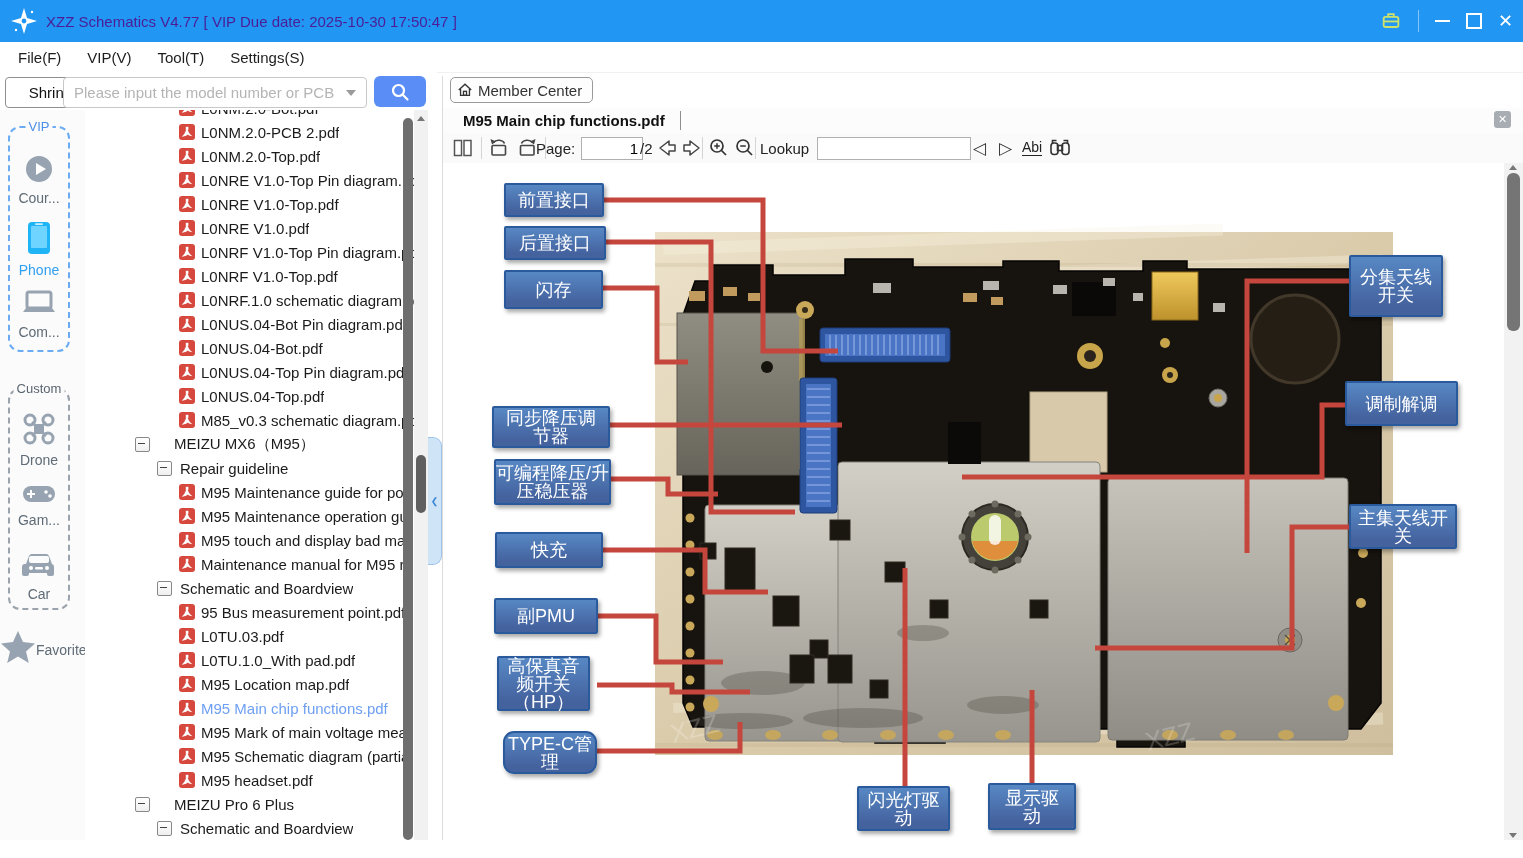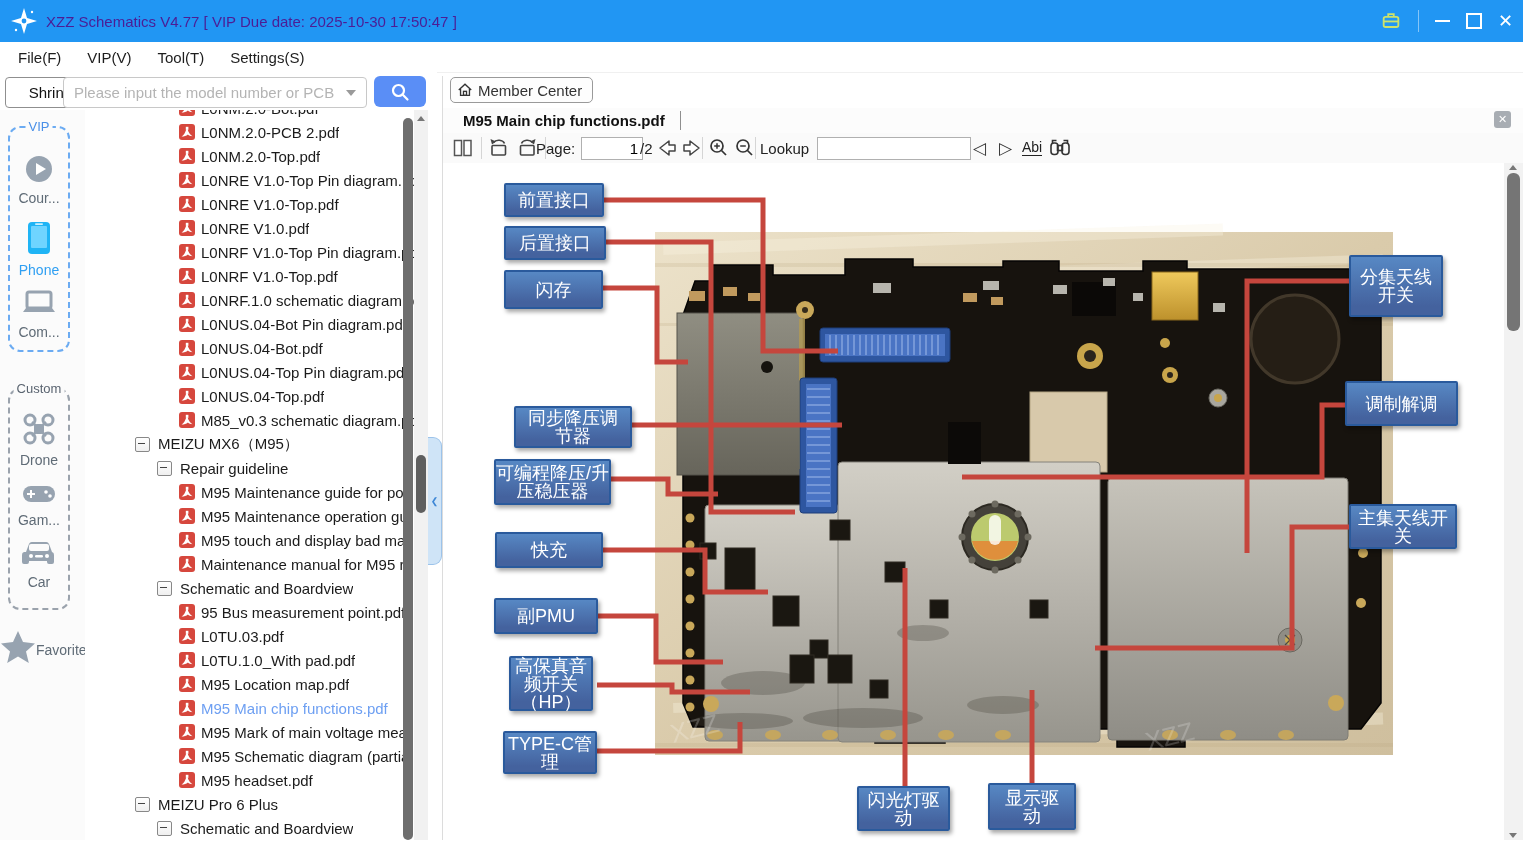--- a/index.html
+++ b/index.html
@@ -44,21 +44,21 @@
   .rail-label{font-size:14px;color:#5f6b76;margin-top:2px;white-space:nowrap;}
   .rail-label.active{color:#2f9ff2;}
   .fav-item{position:absolute;left:0;top:520px;width:85px;display:flex;flex-direction:row;align-items:center;}
 
   
   .tree{left:85px;top:110px;width:352px;height:730px;background:#fff;overflow:hidden;}
   .treelist{position:absolute;left:0;top:-14px;width:352px;}
   .trow{height:24px;display:flex;align-items:center;font-size:15px;color:#1b1b1b;white-space:nowrap;}
   .trow .tlabel{overflow:hidden;}
   .trow.sel .tlabel{color:#6d9ff2;}
-  .d1{padding-left:50px;} .d2{padding-left:72px;} .d3{padding-left:94px;}
+  .d1{padding-left:50px;gap:16px;} .d2{padding-left:72px;} .d3{padding-left:94px;}
   .exp{width:13px;height:13px;border:1px solid #888;border-radius:2px;background:linear-gradient(#fff,#efefef);
        margin-right:8px;position:relative;flex:0 0 13px;}
   .exp::after{content:"";position:absolute;left:2px;top:5px;width:7px;height:1.5px;background:#444;}
   .pdf-ico{width:16px;height:16px;border-radius:3px;background:#d6473d;margin-right:6px;flex:0 0 16px;position:relative;}
   .pdf-ico svg{position:absolute;left:1px;top:2px;}
   .tree-thumb1{left:403px;top:118px;width:10px;height:722px;background:#6e6e6e;border-radius:5px;}
   .tree-track2{left:414px;top:110px;width:14px;height:730px;background:#f1f1f1;}
   .tree-thumb2{left:416px;top:455px;width:10px;height:58px;background:#5f5f5f;border-radius:5px;}
   .tri-up{width:0;height:0;border-left:4px solid transparent;border-right:4px solid transparent;border-bottom:5px solid #777;}
   .tri-down{width:0;height:0;border-left:4px solid transparent;border-right:4px solid transparent;border-top:5px solid #777;}
@@ -195,21 +195,21 @@
         </div>
         <div class="rail-item" style="top: 92px;">
           <div><svg width="36" height="24" viewBox="0 0 36 24">
               <rect x="2" y="4" width="32" height="16" rx="8" fill="#97a3b0"></rect>
               <path d="M10,8 v8 M6,12 h8" stroke="#fff" stroke-width="2"></path>
               <circle cx="25" cy="10" r="1.8" fill="#fff"></circle>
               <circle cx="29" cy="14" r="1.8" fill="#fff"></circle>
             </svg></div>
           <div class="rail-label">Gam...</div>
         </div>
-        <div class="rail-item" style="top: 148px;">
+        <div class="rail-item" style="top: 160px;">
           <div><svg width="36" height="30" viewBox="0 0 36 30">
               <path d="M5,14 l3,-8 a3,3 0 0 1 3,-2 h14 a3,3 0 0 1 3,2 l3,8 a3,3 0 0 1 2,3 v7 a2,2 0 0 1 -2,2 h-3 a2,2 0 0 1 -2,-2 v-1 h-18 v1 a2,2 0 0 1 -2,2 h-3 a2,2 0 0 1 -2,-2 v-7 a3,3 0 0 1 2,-3 z" fill="#97a3b0"></path>
               <rect x="8" y="6" width="20" height="7" rx="2" fill="#fbfbfb"></rect>
               <circle cx="10" cy="18" r="2" fill="#fff"></circle>
               <circle cx="26" cy="18" r="2" fill="#fff"></circle>
               <rect x="14" y="17" width="8" height="2.4" rx="1.2" fill="#fff"></rect>
             </svg></div>
           <div class="rail-label">Car</div>
         </div>
       </div>
@@ -761,40 +761,40 @@
     <div id="ann-labels">
         <div class="ann" style="left: 61px; top: 20px; width: 100px; height: 34px;">
           <div>前置接口</div>
         </div>
         <div class="ann" style="left: 61px; top: 63px; width: 102px; height: 34px;">
           <div>后置接口</div>
         </div>
         <div class="ann" style="left: 61px; top: 107px; width: 99px; height: 39px;">
           <div>闪存</div>
         </div>
-        <div class="ann" style="left: 49px; top: 243px; width: 118px; height: 42px; margin-left: 22px;">
+        <div class="ann" style="left: 49px; top: 243px; width: 118px; height: 42px;">
           <div>同步降压调</div>
           <div>节器</div>
         </div>
         <div class="ann" style="left: 51px; top: 296px; width: 117px; height: 46px;">
           <div>可编程降压/升</div>
           <div>压稳压器</div>
         </div>
         <div class="ann" style="left: 52px; top: 369px; width: 108px; height: 36px;">
           <div>快充</div>
         </div>
         <div class="ann" style="left: 51px; top: 435px; width: 104px; height: 36px;">
           <div>副PMU</div>
         </div>
-        <div class="ann" style="left: 66px; top: 493px; width: 84px; height: 55px;">
+        <div class="ann" style="left: 54px; top: 493px; width: 93px; height: 55px;">
           <div>高保真音</div>
           <div>频开关</div>
           <div>（HP）</div>
         </div>
-        <div class="ann" style="left: 60px; top: 568px; width: 94px; height: 43px;">
+        <div class="ann" style="left: 60px; top: 568px; width: 94px; height: 43px; border-radius: 11px;">
           <div>TYPE-C管</div>
           <div>理</div>
         </div>
         <div class="ann" style="left: 906px; top: 92px; width: 94px; height: 62px;">
           <div>分集天线</div>
           <div>开关</div>
         </div>
         <div class="ann" style="left: 902px; top: 218px; width: 113px; height: 45px;">
           <div>调制解调</div>
         </div>

